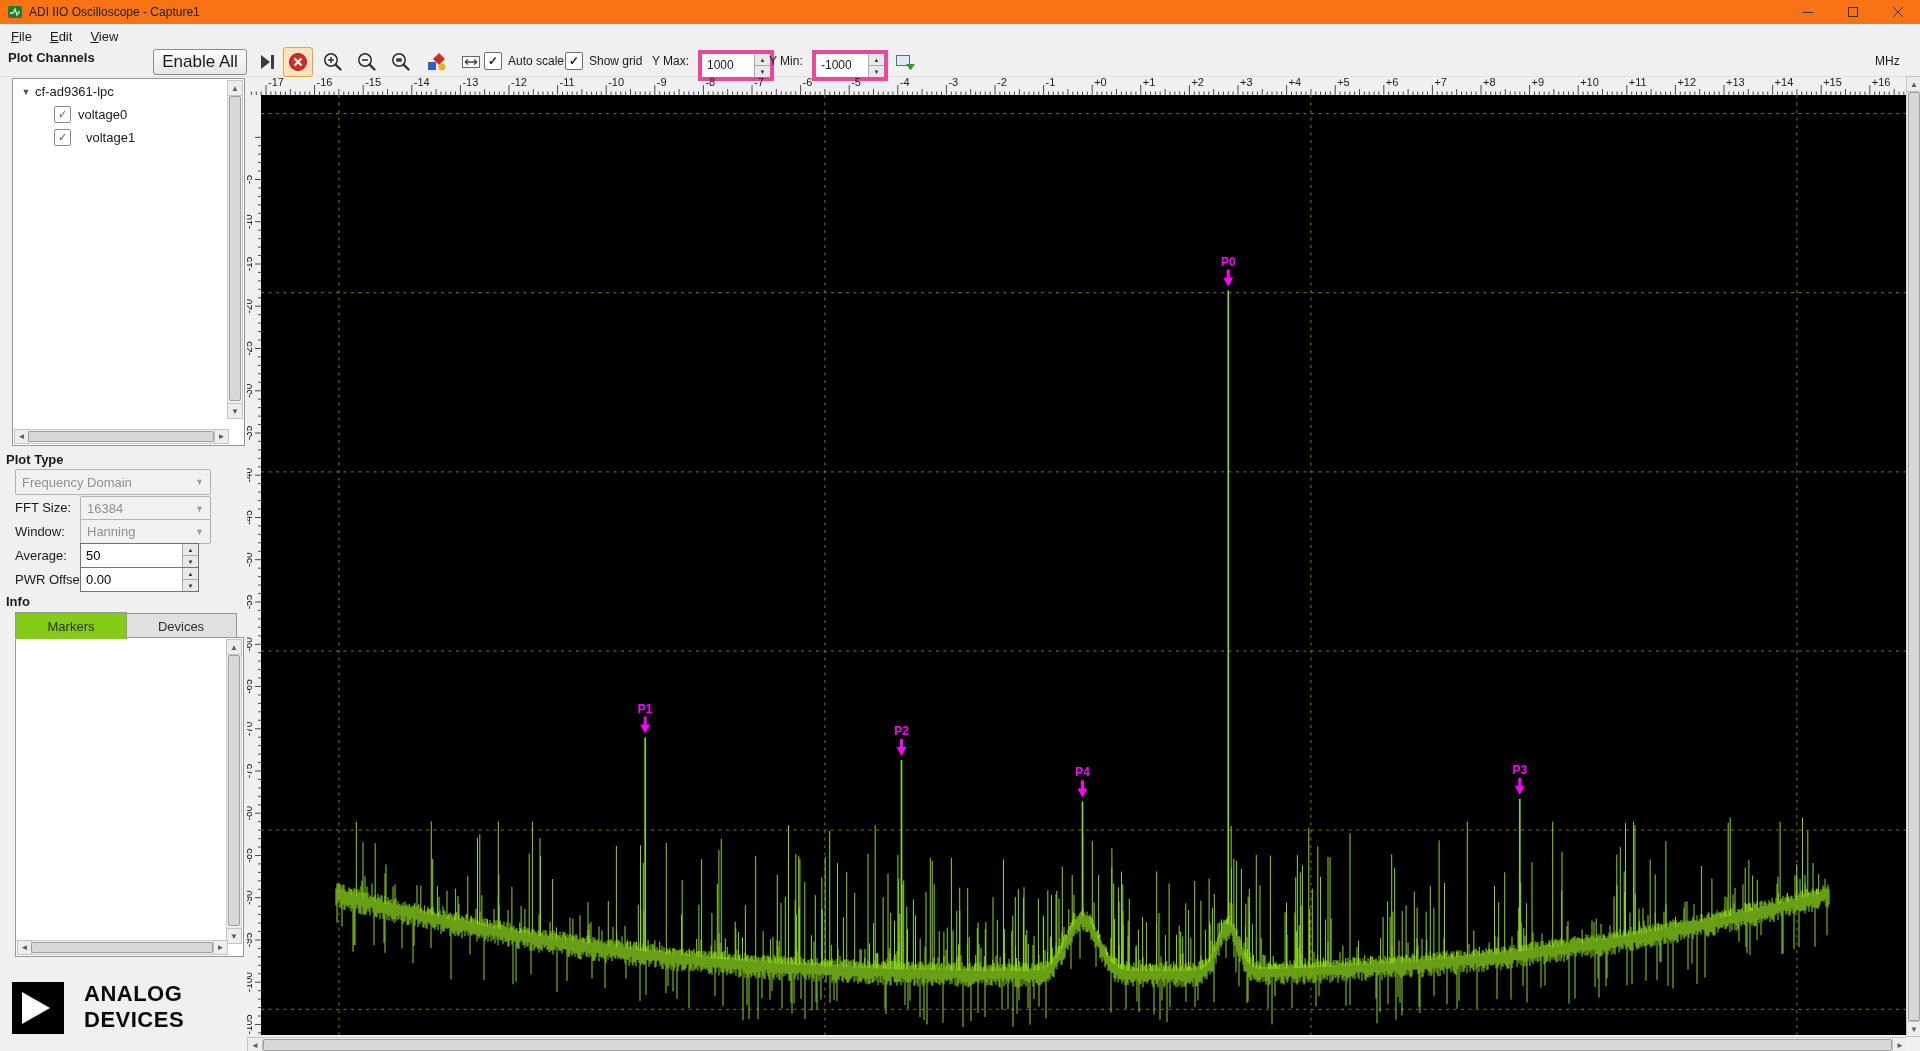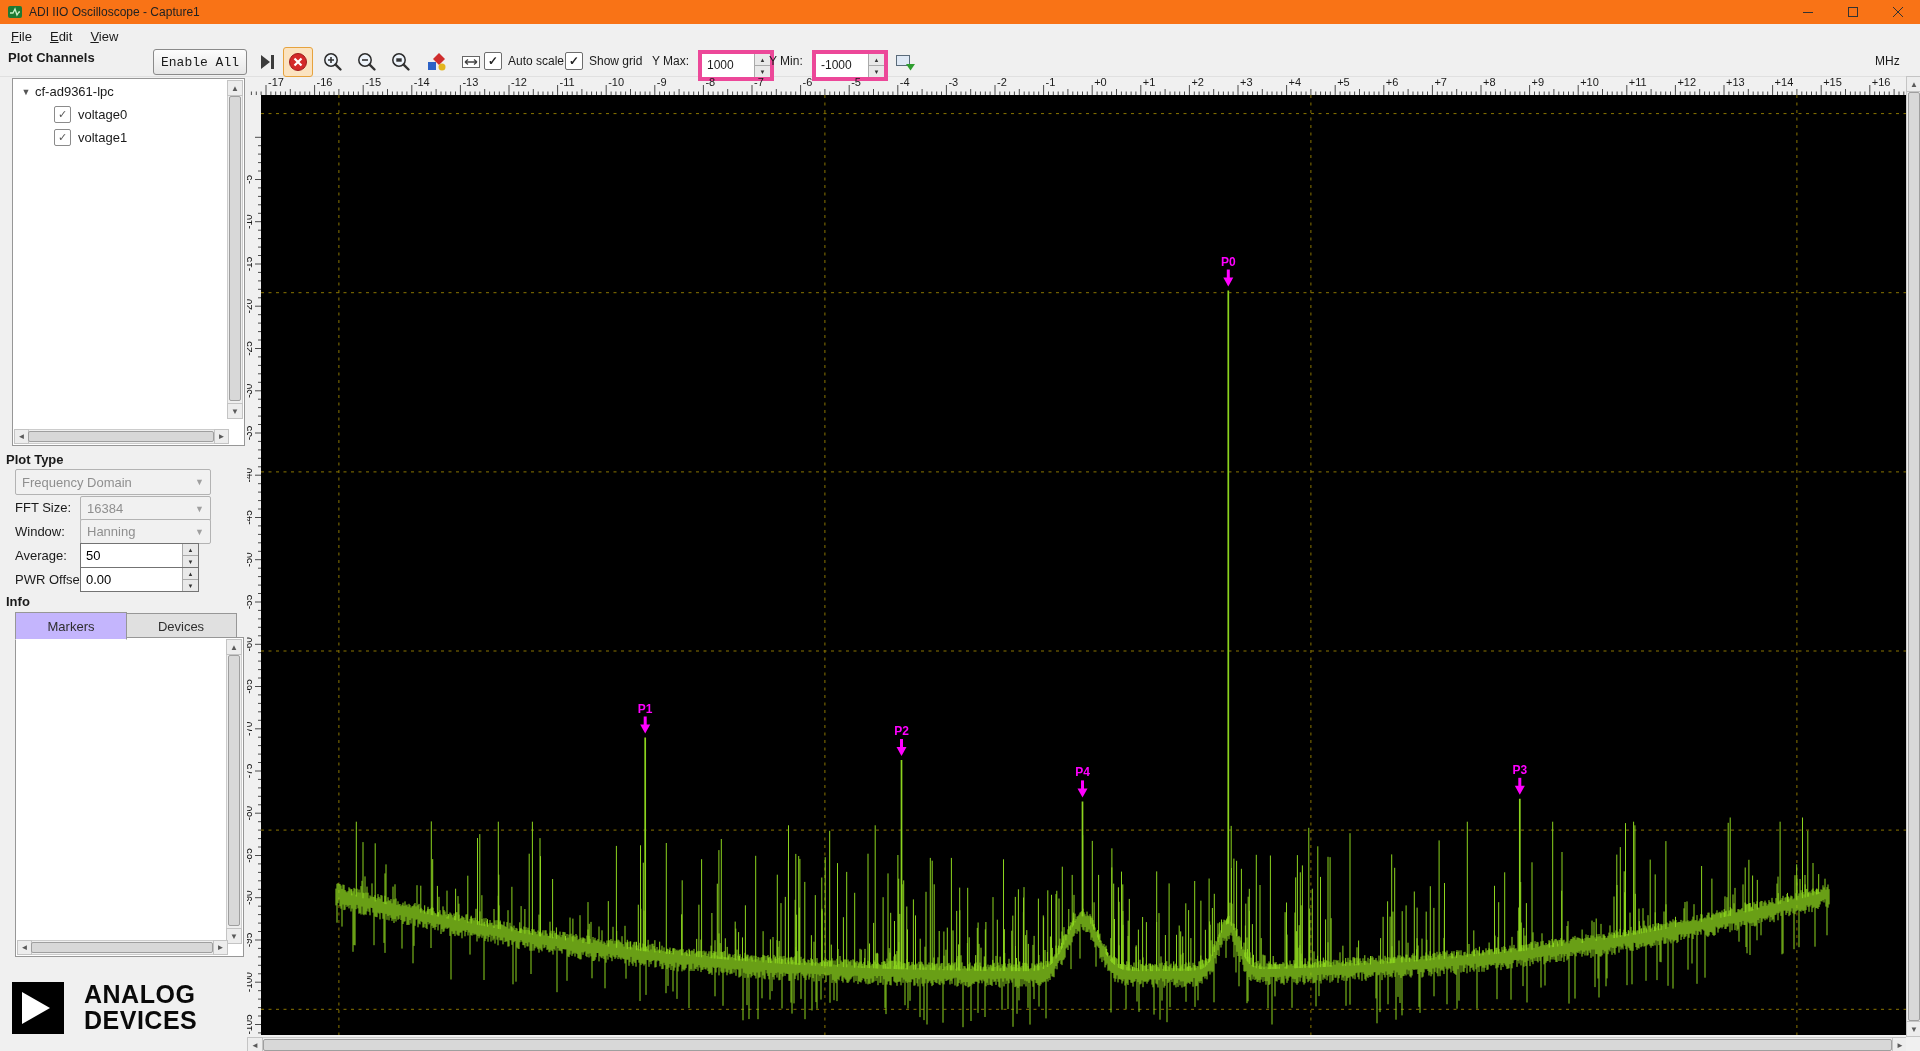--- a/index.html
+++ b/index.html
@@ -20,31 +20,31 @@
   .tb-check{position:absolute;display:flex;align-items:center;font-size:12px;height:26px;top:3px;}
   .cb{width:16px;height:16px;background:#fff;border:1px solid #6d6d6d;border-radius:2px;display:inline-flex;align-items:center;justify-content:center;font-size:12px;font-weight:bold;color:#222;margin-right:6px;}
   .tb-label{position:absolute;top:9px;font-size:12px;}
   .entry{position:absolute;top:5px;height:23px;background:#fff;border:4px solid #ec4899;display:flex;font-size:12px;}
   .entry-text{flex:1;padding:4px 0 0 5px;overflow:hidden;white-space:nowrap;}
   .spin-col{width:15px;border-left:1px solid #aaa;display:flex;flex-direction:column;}
   .spin-col span{flex:1;display:flex;align-items:center;justify-content:center;font-size:6px;color:#333;background:#e9e9e9;}
   .spin-col span + span{border-top:1px solid #aaa;}
   
   .panel-label{position:absolute;font-weight:bold;font-size:13px;}
-  .gtk-btn{position:absolute;display:flex;align-items:center;justify-content:center;font-size:13px;background:linear-gradient(#fdfdfd,#e6e6e6);border:1px solid #8a8a8a;border-radius:3px;font-family:Liberation Mono, monospace;}
+  .gtk-btn{position:absolute;display:flex;align-items:center;justify-content:center;font-size:17px;background:linear-gradient(#fdfdfd,#e6e6e6);border:1px solid #8a8a8a;border-radius:3px;}
   .white-panel{position:absolute;background:#fff;border:1px solid #979797;}
   .tree-row{display:flex;align-items:center;height:23px;}
   .tree-label{font-size:13px;}
   .checkbox{width:15px;height:15px;background:#fff;border:1px solid #8b8b8b;border-radius:2px;display:inline-flex;align-items:center;justify-content:center;font-size:11px;color:#555;}
   .combo{position:absolute;height:24px;background:#f1f1f1;border:1px solid #b3b3b3;border-radius:2px;color:#8f8f8f;display:flex;align-items:center;padding:0 6px;font-size:13px;}
   .caret{margin-left:auto;font-size:9px;color:#9f9f9f;padding-left:6px;}
   .field-label{position:absolute;font-size:13px;}
   .spinbox{position:absolute;height:23px;background:#fff;border:1px solid #737373;display:flex;font-size:13px;color:#000;}
   .tab{position:absolute;display:flex;align-items:center;justify-content:center;font-size:13px;background:#e0e0e0;border:1px solid #979797;color:#2e2e2e;}
-  .tab.active{background:#c4b5fd;border-bottom:1px solid #fff;}
+  .tab.active{background:#84cc16;border-bottom:1px solid #fff;}
   .marker-line{font-size:12px;line-height:15px;padding-left:4px;white-space:nowrap;}
   
   .sb-track{position:absolute;background:#efefef;border:1px solid #cccccc;}
   .sb-btn{position:absolute;display:flex;align-items:center;justify-content:center;font-size:8px;color:#5a5a5a;background:#ededed;border:1px solid #c4c4c4;}
   .sb-thumb{position:absolute;background:#d8d8d8;border:1px solid #9f9f9f;border-radius:2px;}
   svg{display:block;}
   svg text{font-family:"Liberation Sans",sans-serif;}
 </style>
 </head>
 <body>
@@ -177,21 +177,21 @@
         <span style="width:14px;text-align:center;color:#555;font-size:9px;margin-left:5px;">▼</span>
         <span class="tree-label" style="margin-left:2px;">cf-ad9361-lpc</span>
       </div>
       <div>
           <div class="tree-row">
             <span class="checkbox" style="margin-left: 40px;">✓</span>
             <span class="tree-label" style="margin-left: 7px;">voltage0</span>
           </div>
           <div class="tree-row">
             <span class="checkbox" style="margin-left: 40px;">✓</span>
-            <span class="tree-label" style="margin-left: 7px;">voltage1</span>
+            <span class="tree-label" style="margin-left: 15px;">voltage1</span>
           </div>
         </div>
     </div>
     <div class="sb-track" style="right:1px;top:1px;width:14px;height:337px;"></div>
     <div class="sb-btn" style="right:1px;top:1px;width:14px;height:14px;">▲</div>
     <div class="sb-thumb" style="right:3px;top:17px;width:10px;height:303px;"></div>
     <div class="sb-btn" style="right:1px;top:324px;width:14px;height:14px;">▼</div>
     <div class="sb-track" style="left:1px;bottom:1px;height:13px;width:213px;"></div>
     <div class="sb-btn" style="left:1px;bottom:1px;width:13px;height:13px;">◄</div>
     <div class="sb-thumb" style="left:15px;bottom:3px;width:184px;height:9px;"></div>
@@ -250,21 +250,21 @@
     <div class="sb-track" style="left:1px;bottom:1px;height:13px;width:209px;"></div>
     <div class="sb-btn" style="left:1px;bottom:1px;width:13px;height:13px;">◄</div>
     <div class="sb-thumb" style="left:15px;bottom:3px;width:180px;height:9px;"></div>
     <div class="sb-btn" style="left:197px;bottom:1px;width:13px;height:13px;">►</div>
   </div>
 
   <svg style="position:absolute;left:12px;top:982px;" width="52" height="52">
     <rect width="52" height="52" fill="#000"></rect>
     <polygon points="10,10 10,42 38,26" fill="#fff"></polygon>
   </svg>
-  <div style="position:absolute;left:84px;top:981px;font-weight:bold;font-size:25px;line-height:26px;letter-spacing:0.5px;color:#0a0a0a;">
+  <div style="position:absolute;left:84px;top:981px;font-weight:bold;font-size:22px;line-height:26px;letter-spacing:0.5px;color:#0a0a0a;">
     <div>ANALOG</div>
     <div>DEVICES</div>
   </div>
 
   <svg id="hruler" style="position:absolute;left:247px;top:76px;" width="1659" height="19">
       <line x1="4.4" y1="15.5" x2="4.4" y2="19" stroke="#4a4a4a" stroke-width="1"></line>
       <line x1="9.3" y1="15.5" x2="9.3" y2="19" stroke="#4a4a4a" stroke-width="1"></line>
       <line x1="14.1" y1="15.5" x2="14.1" y2="19" stroke="#4a4a4a" stroke-width="1"></line>
       <line x1="19.0" y1="9" x2="19.0" y2="19" stroke="#4a4a4a" stroke-width="1"></line>
       <text x="21.0" y="10" font-size="11" fill="#1a1a1a">-17</text>

